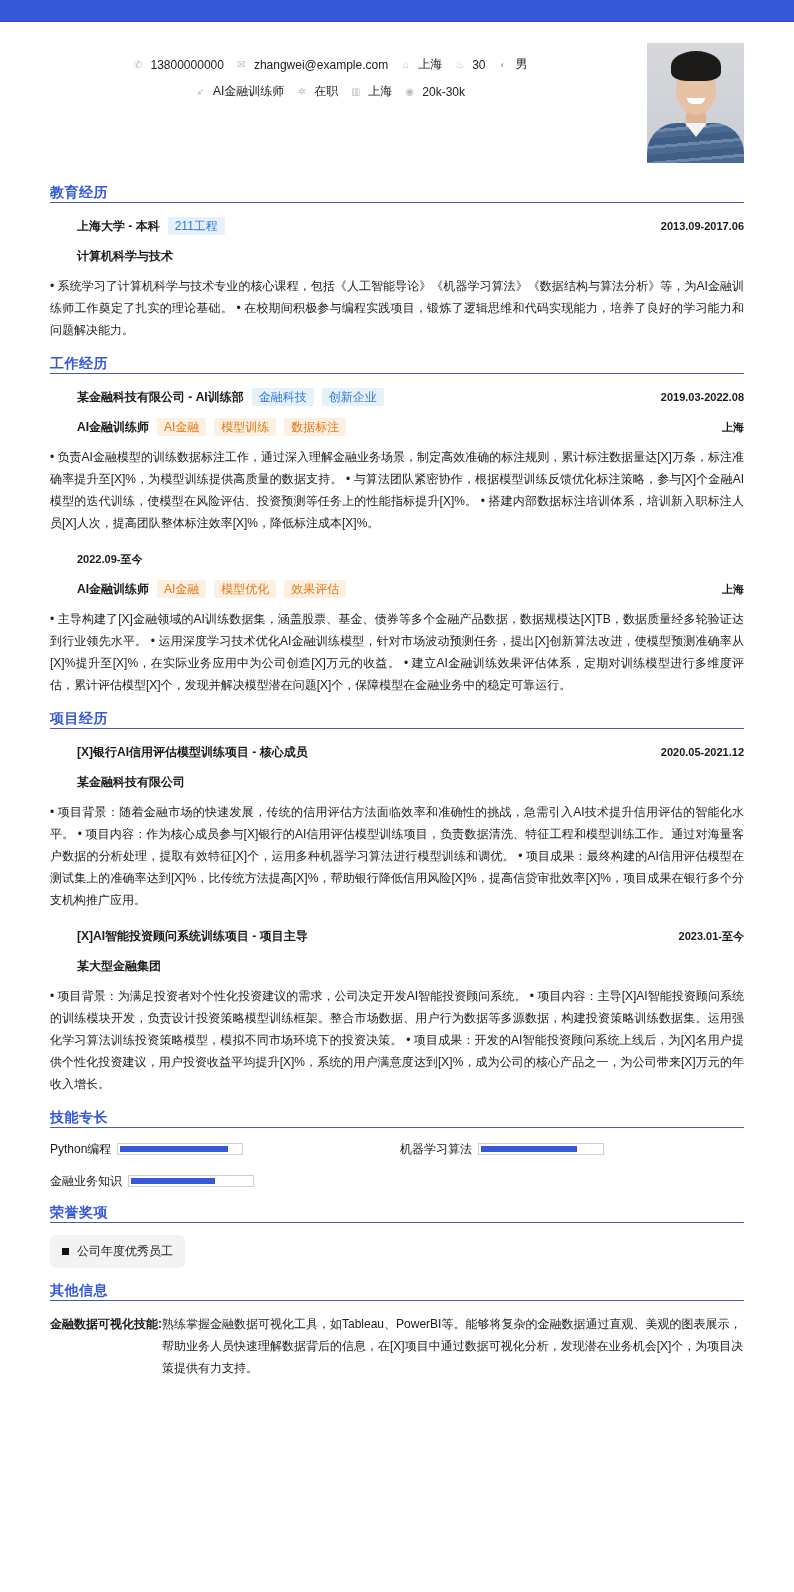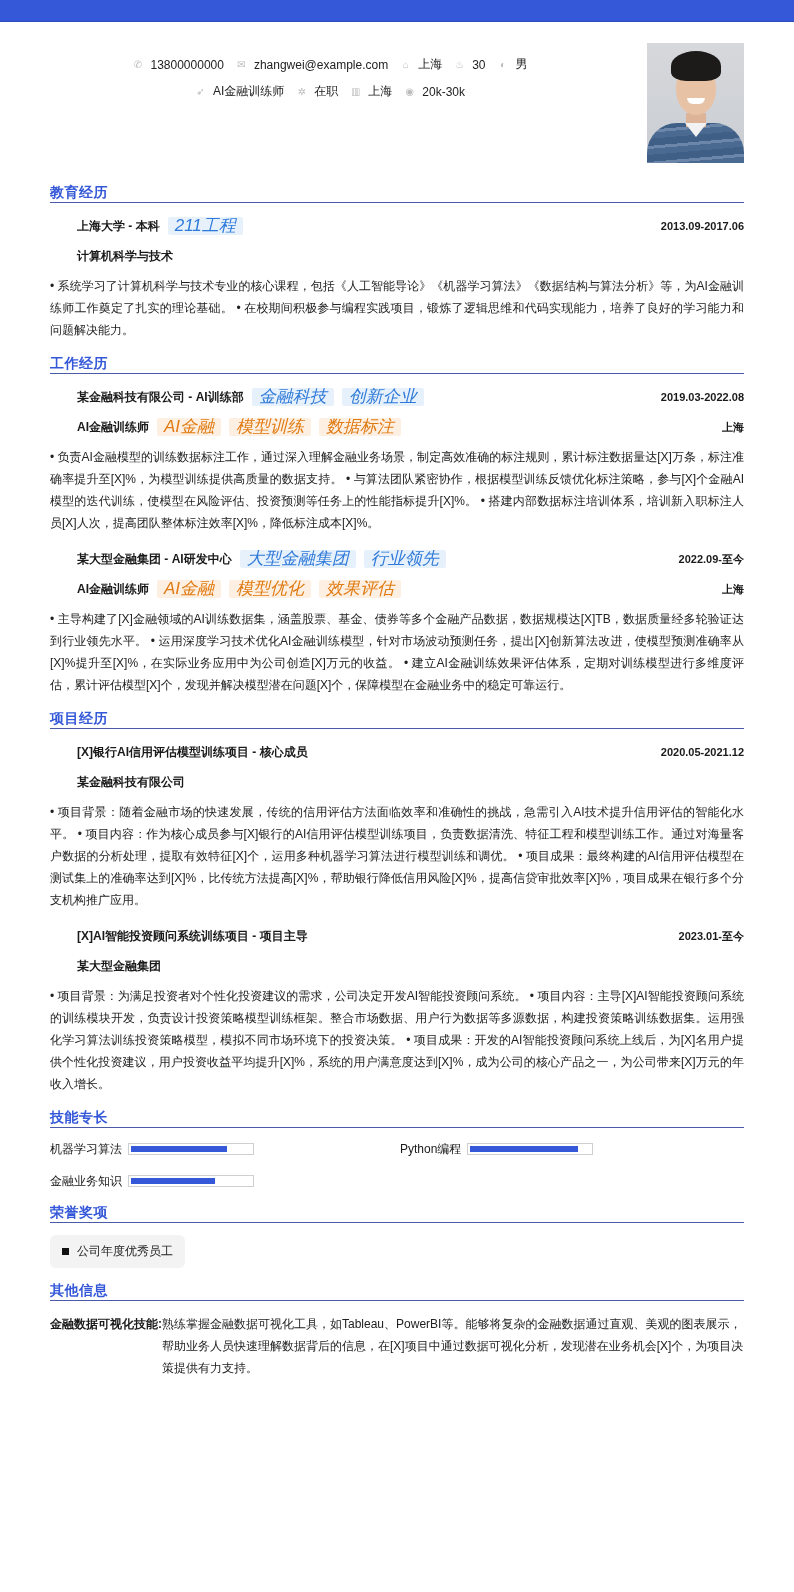--- a/index.html
+++ b/index.html
@@ -36,21 +36,21 @@
   .section { margin-top: 14px; }
   .section-title {
     color: #3458d8; font-size: 14px; font-weight: bold; 
     border-bottom: 1.5px solid #4a5aa8; letter-spacing: 0.5px;
   }
   .entry { margin-top: 12px; }
   .row { display: flex; justify-content: space-between; align-items: center; height: 22px; margin-left: 27px; }
   .row-left { display: flex; align-items: center; }
   .bold { font-weight: bold; font-size: 12px; color: #1a1a1a; }
   .date { font-weight: bold; font-size: 11px; color: #1a1a1a; }
-  .tag { display: inline-block; font-size: 17px; padding: 2px 7px; margin-left: 8px; border-radius: 2px; line-height: 14px; font-style: italic; }
+  .tag { display: inline-block; font-size: 12px; padding: 2px 7px; margin-left: 8px; border-radius: 2px; line-height: 14px; }
   .tag.blue { background: #e6f1fc; color: #2f7ad8; }
   .tag.orange { background: #fdf0e2; color: #e07a12; }
   .sub { margin-top: 8px; }
   .desc { margin-top: 8px; font-size: 12px; line-height: 22px; color: #222; text-align: justify; }
   .skills { margin-top: 12px; display: grid; grid-template-columns: 350px 340px; row-gap: 14px; }
   .skill { display: flex; align-items: center; height: 18px; }
   .skill-label { font-size: 12px; color: #1a1a1a; margin-right: 6px; }
   .skill-bar { width: 126px; height: 12px; border: 1px solid #cfcfcf; background: #fff; padding: 2px; }
   .skill-fill { height: 100%; background: #3458d8; }
   .award-box { display: inline-flex; align-items: center; margin-top: 12px; background: #f3f3f3; border-radius: 6px; padding: 8px 12px; font-size: 12px; }
@@ -153,25 +153,20 @@
           <span class="tag orange">AI金融</span>
           <span class="tag orange">模型训练</span>
           <span class="tag orange">数据标注</span>
         </div>
         <span class="date">上海</span>
       </div>
       <div class="desc">• 负责AI金融模型的训练数据标注工作，通过深入理解金融业务场景，制定高效准确的标注规则，累计标注数据量达[X]万条，标注准确率提升至[X]%，为模型训练提供高质量的数据支持。 • 与算法团队紧密协作，根据模型训练反馈优化标注策略，参与[X]个金融AI模型的迭代训练，使模型在风险评估、投资预测等任务上的性能指标提升[X]%。 • 搭建内部数据标注培训体系，培训新入职标注人员[X]人次，提高团队整体标注效率[X]%，降低标注成本[X]%。</div>
     </div>
     <div class="entry" style="margin-top:14px;">
       <div class="row">
-        <div class="row-left">
-          <span class="bold">某大型金融集团 - AI研发中心</span>
-          <span class="tag blue">大型金融集团</span>
-          <span class="tag blue">行业领先</span>
-        </div>
         <span class="date">2022.09-至今</span>
       </div>
       <div class="row sub">
         <div class="row-left">
           <span class="bold">AI金融训练师</span>
           <span class="tag orange">AI金融</span>
           <span class="tag orange">模型优化</span>
           <span class="tag orange">效果评估</span>
         </div>
         <span class="date">上海</span>
@@ -201,33 +196,33 @@
           <span class="bold">某大型金融集团</span>
         </div>
       <div class="desc">• 项目背景：为满足投资者对个性化投资建议的需求，公司决定开发AI智能投资顾问系统。 • 项目内容：主导[X]AI智能投资顾问系统的训练模块开发，负责设计投资策略模型训练框架。整合市场数据、用户行为数据等多源数据，构建投资策略训练数据集。运用强化学习算法训练投资策略模型，模拟不同市场环境下的投资决策。 • 项目成果：开发的AI智能投资顾问系统上线后，为[X]名用户提供个性化投资建议，用户投资收益平均提升[X]%，系统的用户满意度达到[X]%，成为公司的核心产品之一，为公司带来[X]万元的年收入增长。</div>
     </div>
   </div>
 
 
   <div class="section">
     <div class="section-title">技能专长</div>
     <div class="skills">
+      <div class="skill">
+        <span class="skill-label">Python编程</span>
+        <span class="skill-bar">
+            <span class="skill-fill" style="display: block; width: 90%;"></span>
+          </span>
+      </div>
       <div class="skill">
         <span class="skill-label">机器学习算法</span>
         <span class="skill-bar">
             <span class="skill-fill" style="display: block; width: 80%;"></span>
           </span>
       </div>
       <div class="skill">
-        <span class="skill-label">Python编程</span>
-        <span class="skill-bar">
-            <span class="skill-fill" style="display: block; width: 90%;"></span>
-          </span>
-      </div>
-      <div class="skill">
         <span class="skill-label">金融业务知识</span>
         <span class="skill-bar">
             <span class="skill-fill" style="display: block; width: 70%;"></span>
           </span>
       </div>
     </div>
   </div>
 
   <div class="section">
     <div class="section-title">荣誉奖项</div>

